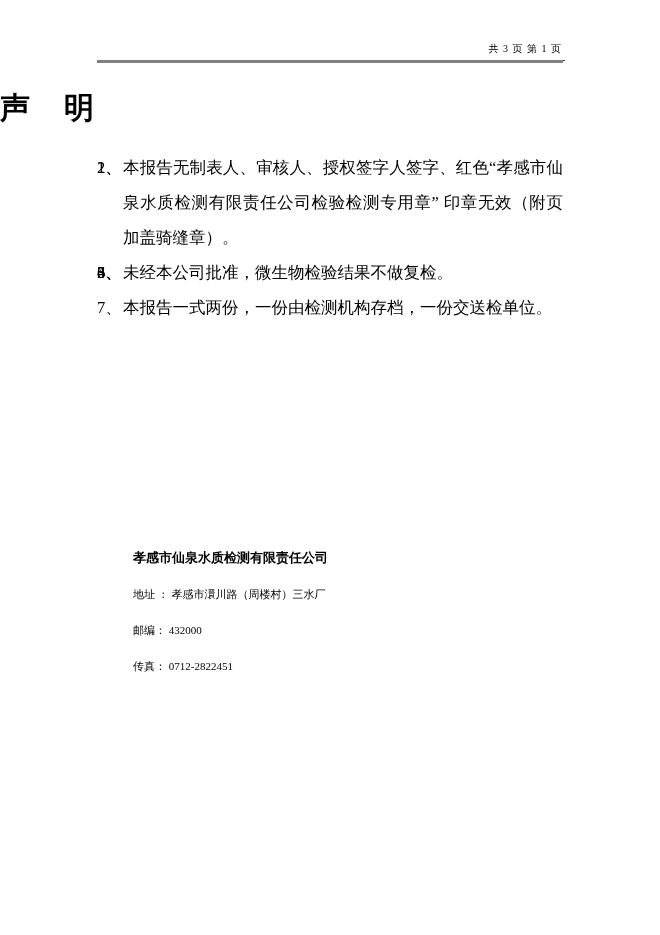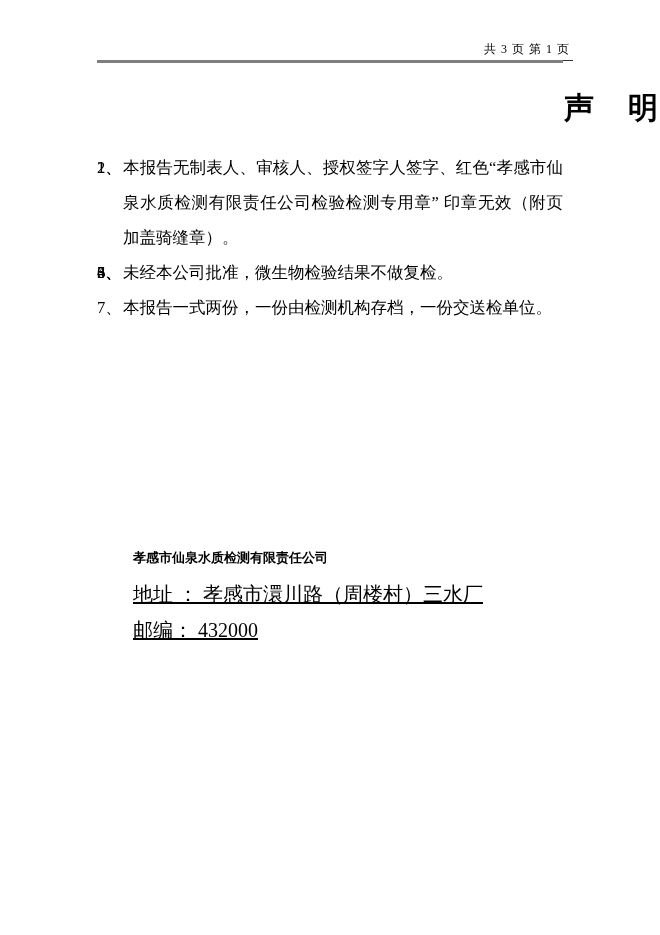--- a/index.html
+++ b/index.html
@@ -13,22 +13,22 @@
     height: 935px;
     background: #ffffff;
     color: #000000;
     font-family: "Liberation Serif", "DejaVu Serif", serif;
     overflow: hidden;
   }
   
   .header {
     position: absolute;
     top: 41px;
-    right: 87px;
-    font-size: 12px;
+    right: 95px;
+    font-size: 10px;
     line-height: 16px;
   }
   .pageinfo {
     display: inline-block;
     border-bottom: 1px solid #333333;
     padding: 0 3px 3px 3px;
     letter-spacing: 1px;
   }
   .rule {
     position: absolute;
@@ -38,21 +38,21 @@
     height: 3px;
     background: #7f7f7f;
   }
   
   .title {
     position: absolute;
     top: 88px;
     left: 0;
     width: 100%;
     margin: 0;
-    text-align: right;
+    text-align: left;
     font-family: "Liberation Sans", "DejaVu Sans", sans-serif;
     font-weight: bold;
     font-size: 30px;
     line-height: 40px;
     letter-spacing: 2px;
     color: #000000;
   }
   
   .items {
     position: absolute;
@@ -81,23 +81,22 @@
     left: 133px;
     width: 430px;
   }
   .company-name {
     font-family: "Liberation Sans", "DejaVu Sans", sans-serif;
     font-weight: bold;
     font-size: 13px;
     line-height: 36px;
   }
   .contact {
-    font-size: 20px;
+    font-size: 11px;
     line-height: 36px;
-    text-decoration: underline;
   }
   .contact .label { white-space: pre; }
 </style>
 </head>
 <body>
 
 <div class="page">
 
   <div class="header">
     <span class="pageinfo">共 3 页  第 1 页</span>
@@ -135,15 +134,18 @@
   </div>
 
   <div class="company">
     <div class="company-name">孝感市仙泉水质检测有限责任公司</div>
     <div class="contact">
       <span class="label">地址 ： </span><span class="value">孝感市澴川路（周楼村）三水厂</span>
     </div>
     <div class="contact">
       <span class="label">邮编： </span><span class="value">432000</span>
     </div>
+    <div class="contact">
+      <span class="label">传真： </span><span class="value">0712-2822451</span>
+    </div>
   </div>
 
 </div>
 
 </body></html>

